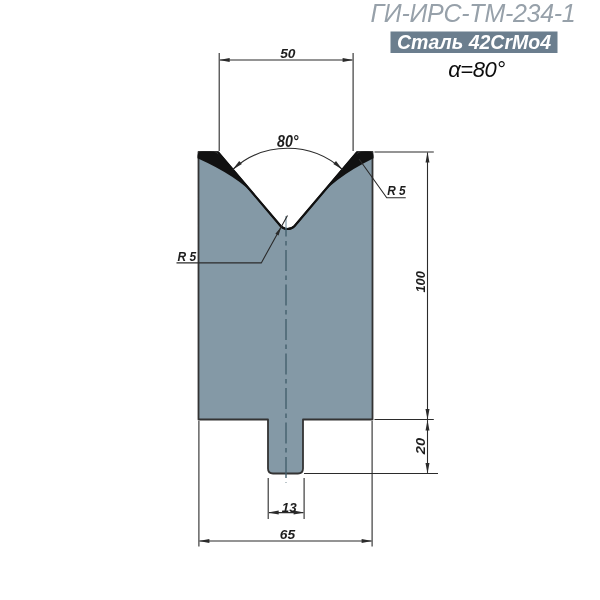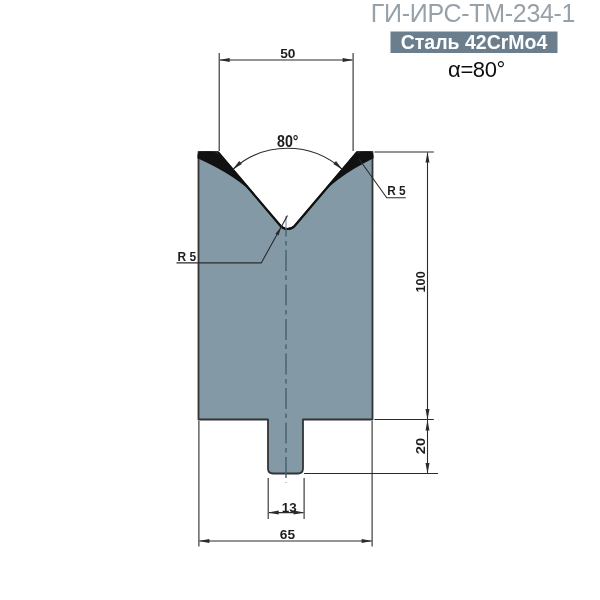--- a/index.html
+++ b/index.html
@@ -1,17 +1,17 @@
 <!DOCTYPE html>
 <html><head>
 <meta charset="utf-8">
 <style>
   html,body{margin:0;padding:0;background:#ffffff;}
   .page{position:relative;width:600px;height:600px;background:#ffffff;overflow:hidden;
-        font-family:"Liberation Sans", sans-serif;}
+        font-family:"Liberation Sans", sans-serif;font-style:italic;}
   svg{position:absolute;left:0;top:0;}
   .dim{fill:#1d1d1d;font-size:13.4px;font-weight:bold;font-family:"Liberation Sans", sans-serif;}
   .rlab{fill:#1d1d1d;font-size:13.4px;font-weight:bold;font-family:"Liberation Sans", sans-serif;}
 </style>
 </head>
 <body>
 <div class="page">
 <svg width="600" height="600" viewBox="0 0 600 600">
 
   <text x="473" y="22.3" text-anchor="middle" font-size="25" letter-spacing="-0.3" fill="#97a1aa">ГИ-ИРС-ТМ-234-1</text>

